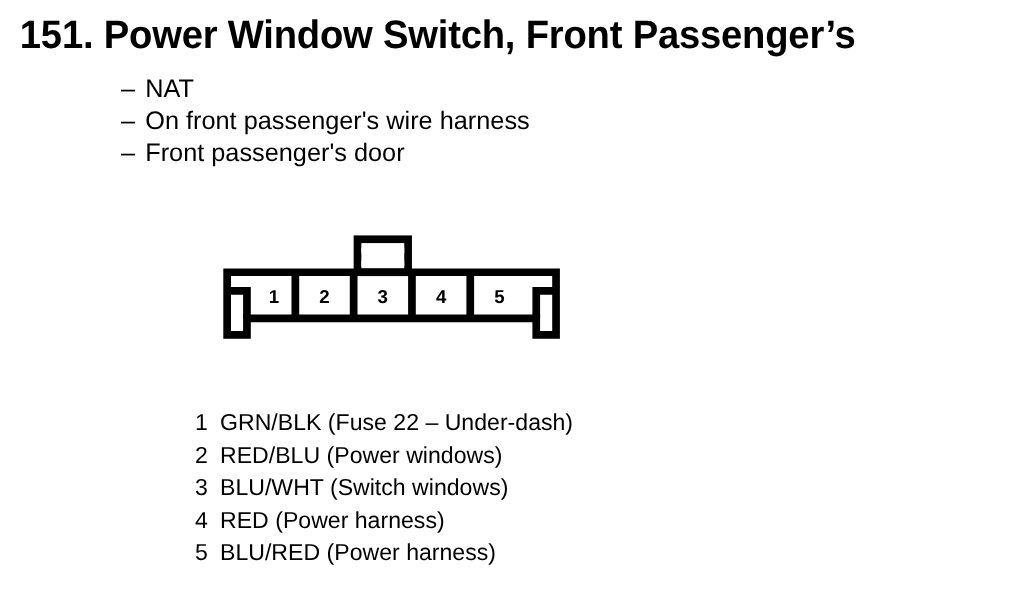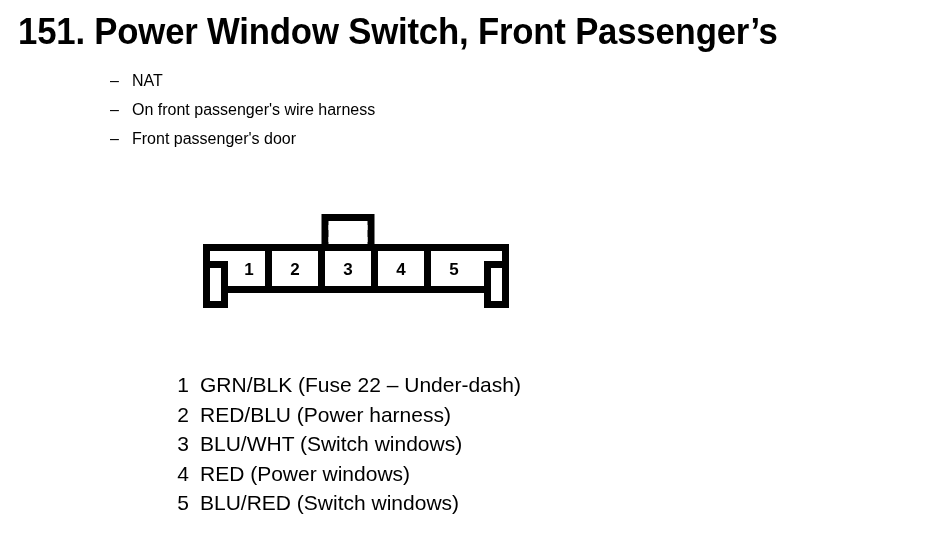--- a/index.html
+++ b/index.html
@@ -29,21 +29,21 @@
     line-height: 1;
     transform: scaleX(0.965);
     transform-origin: left top;
   }
 
   
   .bullets {
     position: absolute;
     left: 110px;
     top: 66px;
-    font-size: 16px;
+    font-size: 23px;
     line-height: 29px;
     white-space: nowrap;
   }
   .bullet-row {
     display: block;
     white-space: nowrap;
   }
   .bullet-dash {
     display: inline-block;
     width: 22px;
@@ -142,27 +142,27 @@
   </svg>
 </div>
 
 <div class="legend">
   <div class="legend-row">
     <span class="legend-num">1</span>
     <span class="legend-desc">GRN/BLK (Fuse 22 – Under-dash)</span>
   </div>
   <div class="legend-row">
     <span class="legend-num">2</span>
-    <span class="legend-desc">RED/BLU (Power harness)</span>
+    <span class="legend-desc">RED/BLU (Power windows)</span>
   </div>
   <div class="legend-row">
     <span class="legend-num">3</span>
     <span class="legend-desc">BLU/WHT (Switch windows)</span>
   </div>
   <div class="legend-row">
     <span class="legend-num">4</span>
-    <span class="legend-desc">RED (Power windows)</span>
+    <span class="legend-desc">RED (Power harness)</span>
   </div>
   <div class="legend-row">
     <span class="legend-num">5</span>
-    <span class="legend-desc">BLU/RED (Switch windows)</span>
+    <span class="legend-desc">BLU/RED (Power harness)</span>
   </div>
 </div>
 
 </body></html>

